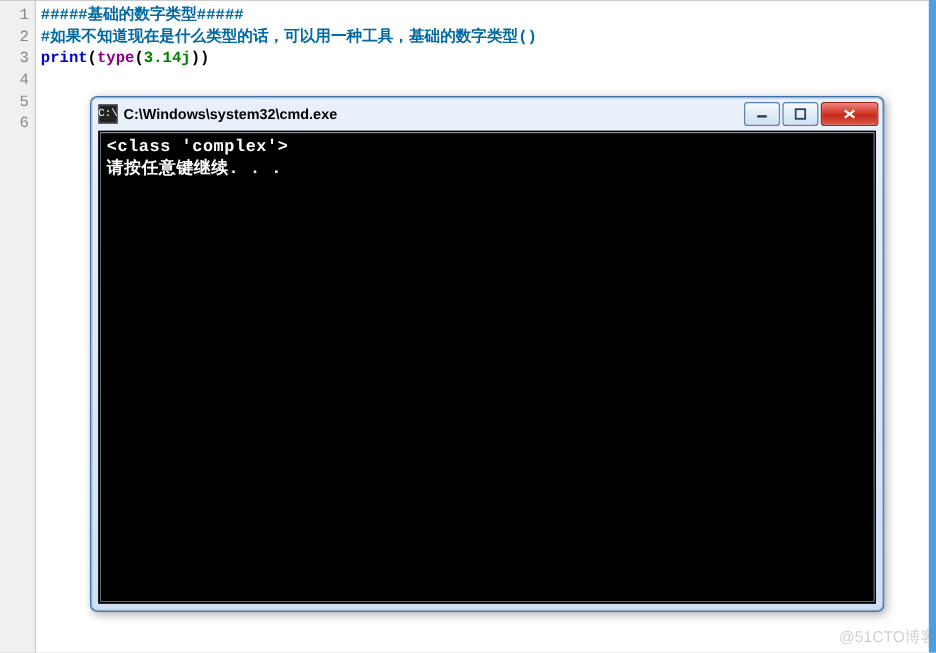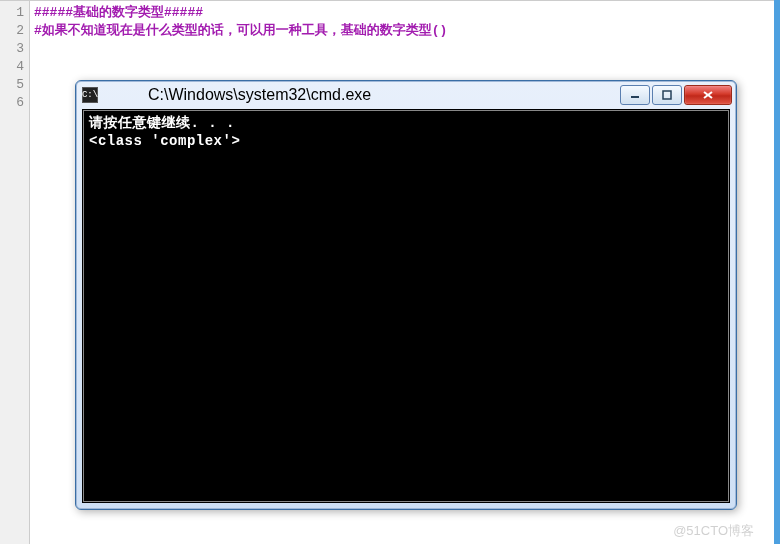--- a/index.html
+++ b/index.html
@@ -31,21 +31,21 @@
     .code {
       flex: 1;
       padding: 3px 0 0 4px;
       font-size: 13px;
       line-height: 18px;
       background: #fff;
       font-weight: bold;
       position: relative;
     }
     .code-line { height: 18px; white-space: pre; }
-    .comment { color: #a21caf; }
+    .comment { color: #0369a1; }
     .keyword { color: #0000cc; }
     .builtin { color: #8b008b; }
     .number { color: #008000; }
     .punct { color: #000; }
     
     .cmd-window {
       position: absolute;
       left: 75px;
       top: 80px;
       width: 662px;
@@ -69,24 +69,23 @@
       align-items: center;
       justify-content: center;
       background: #222;
       color: #fff;
       font-size: 9px;
       border: 1px solid #555;
     }
     .title-text {
       flex: 1;
       font-family: "Segoe UI", Tahoma, sans-serif;
-      font-size: 16px;
-      font-weight: normal;
+      font-size: 12px;
+      font-weight: bold;
       color: #000;
-      margin-left: 45px;
     }
     .win-buttons { display: flex; gap: 0; }
     .win-btn {
       width: 30px;
       height: 20px;
       border: 1px solid #5a7fb0;
       border-radius: 3px;
       background: linear-gradient(#f5faff, #d0e0f0);
       margin-left: 2px;
       display: flex;
@@ -117,21 +116,21 @@
     .right-blue {
       position: absolute;
       right: 0;
       top: 0;
       width: 6px;
       height: 100%;
       background: #4da0e0;
     }
     .watermark {
       position: absolute;
-      right: 26px;
+      right: 0;
       bottom: 4px;
       color: rgba(120,120,120,0.35);
       font-family: Arial, sans-serif;
       font-size: 13px;
     }
   </style>
 </head>
 <body>
 
 <div class="editor-container">
@@ -139,20 +138,21 @@
     <div>1</div>
     <div>2</div>
     <div>3</div>
     <div>4</div>
     <div>5</div>
     <div>6</div>
   </div>
   <div class="code">
     <div class="code-line"><span class="comment">#####基础的数字类型#####</span></div>
     <div class="code-line"><span class="comment">#如果不知道现在是什么类型的话，可以用一种工具，基础的数字类型()</span></div>
+    <div class="code-line"><span class="keyword">print</span><span class="punct">(</span><span class="builtin">type</span><span class="punct">(</span><span class="number">3.14j</span><span class="punct">))</span></div>
   </div>
   <div class="right-blue"></div>
 </div>
 
 <div class="cmd-window">
   <div class="titlebar">
     <div class="title-icon">C:\</div>
     <div class="title-text">C:\Windows\system32\cmd.exe</div>
     <div class="win-buttons">
       <div class="win-btn">
@@ -167,18 +167,18 @@
       </div>
       <div class="win-btn close">
         <svg width="12" height="10">
             <line x1="2" y1="2" x2="10" y2="8" stroke="#fff" stroke-width="2"></line>
             <line x1="10" y1="2" x2="2" y2="8" stroke="#fff" stroke-width="2"></line>
           </svg>
       </div>
     </div>
   </div>
   <div class="cmd-client">
+    <div class="cmd-line">&lt;class 'complex'&gt;</div>
     <div class="cmd-line">请按任意键继续. . .</div>
-    <div class="cmd-line">&lt;class 'complex'&gt;</div>
   </div>
 </div>
 
 <div class="watermark">@51CTO博客</div>
 
 </body></html>

